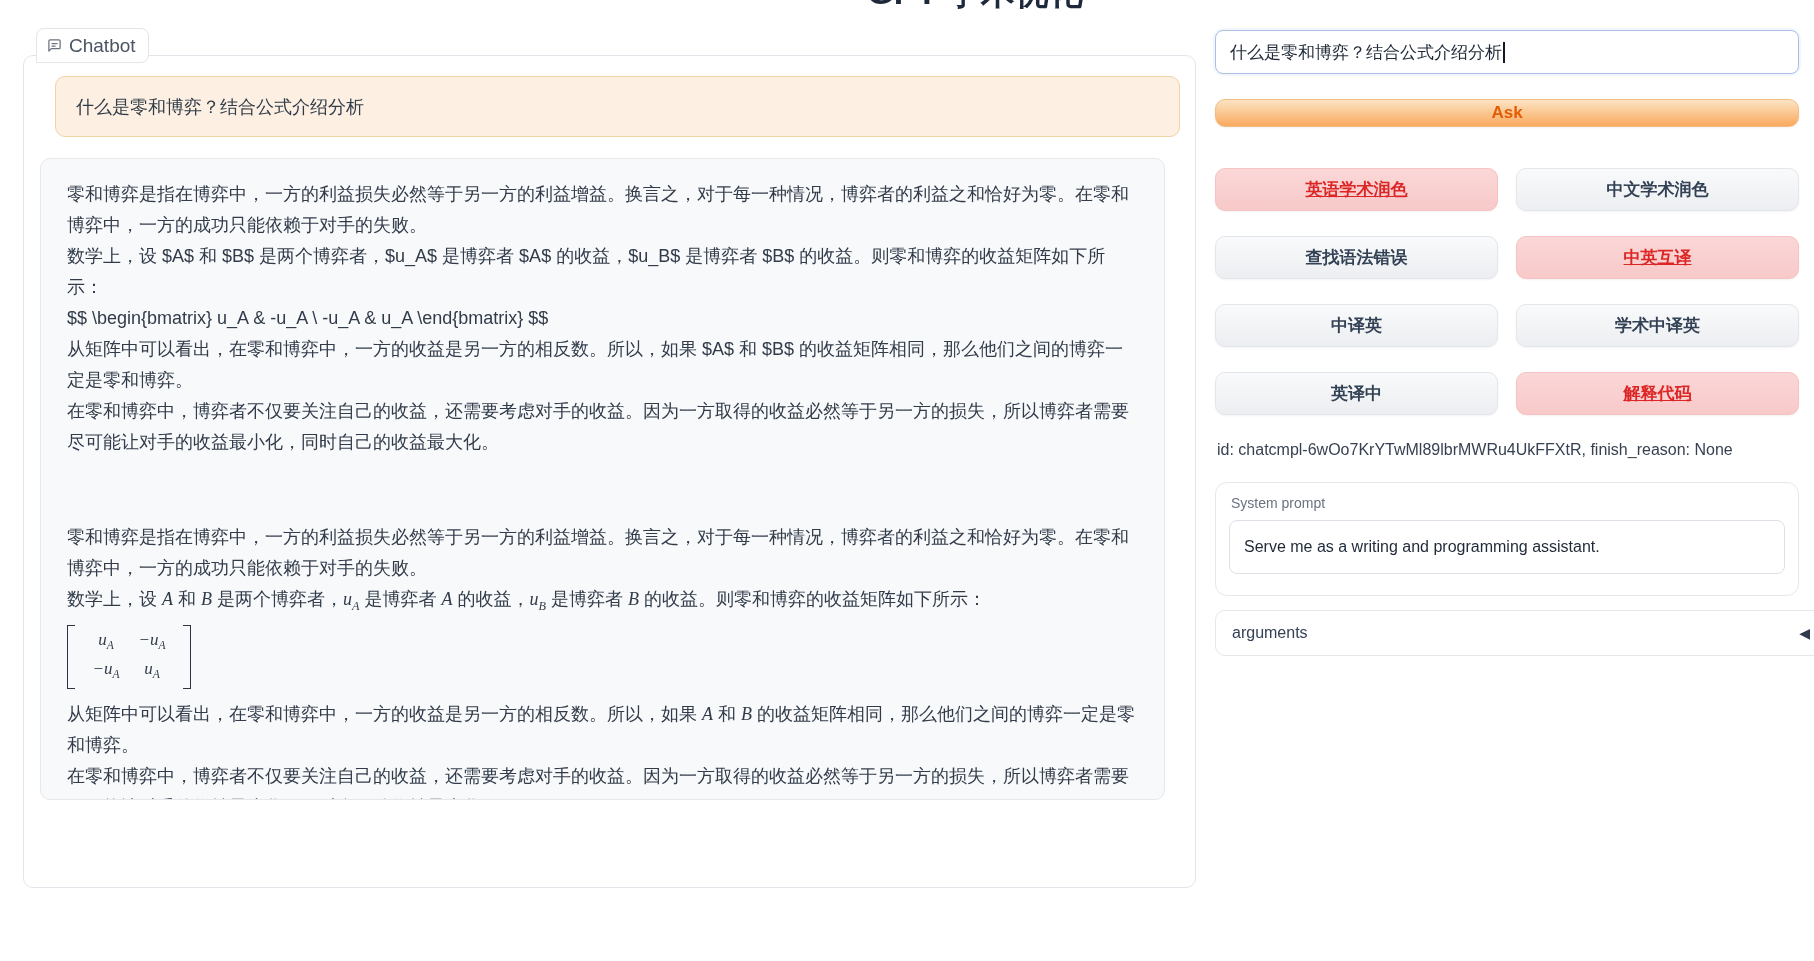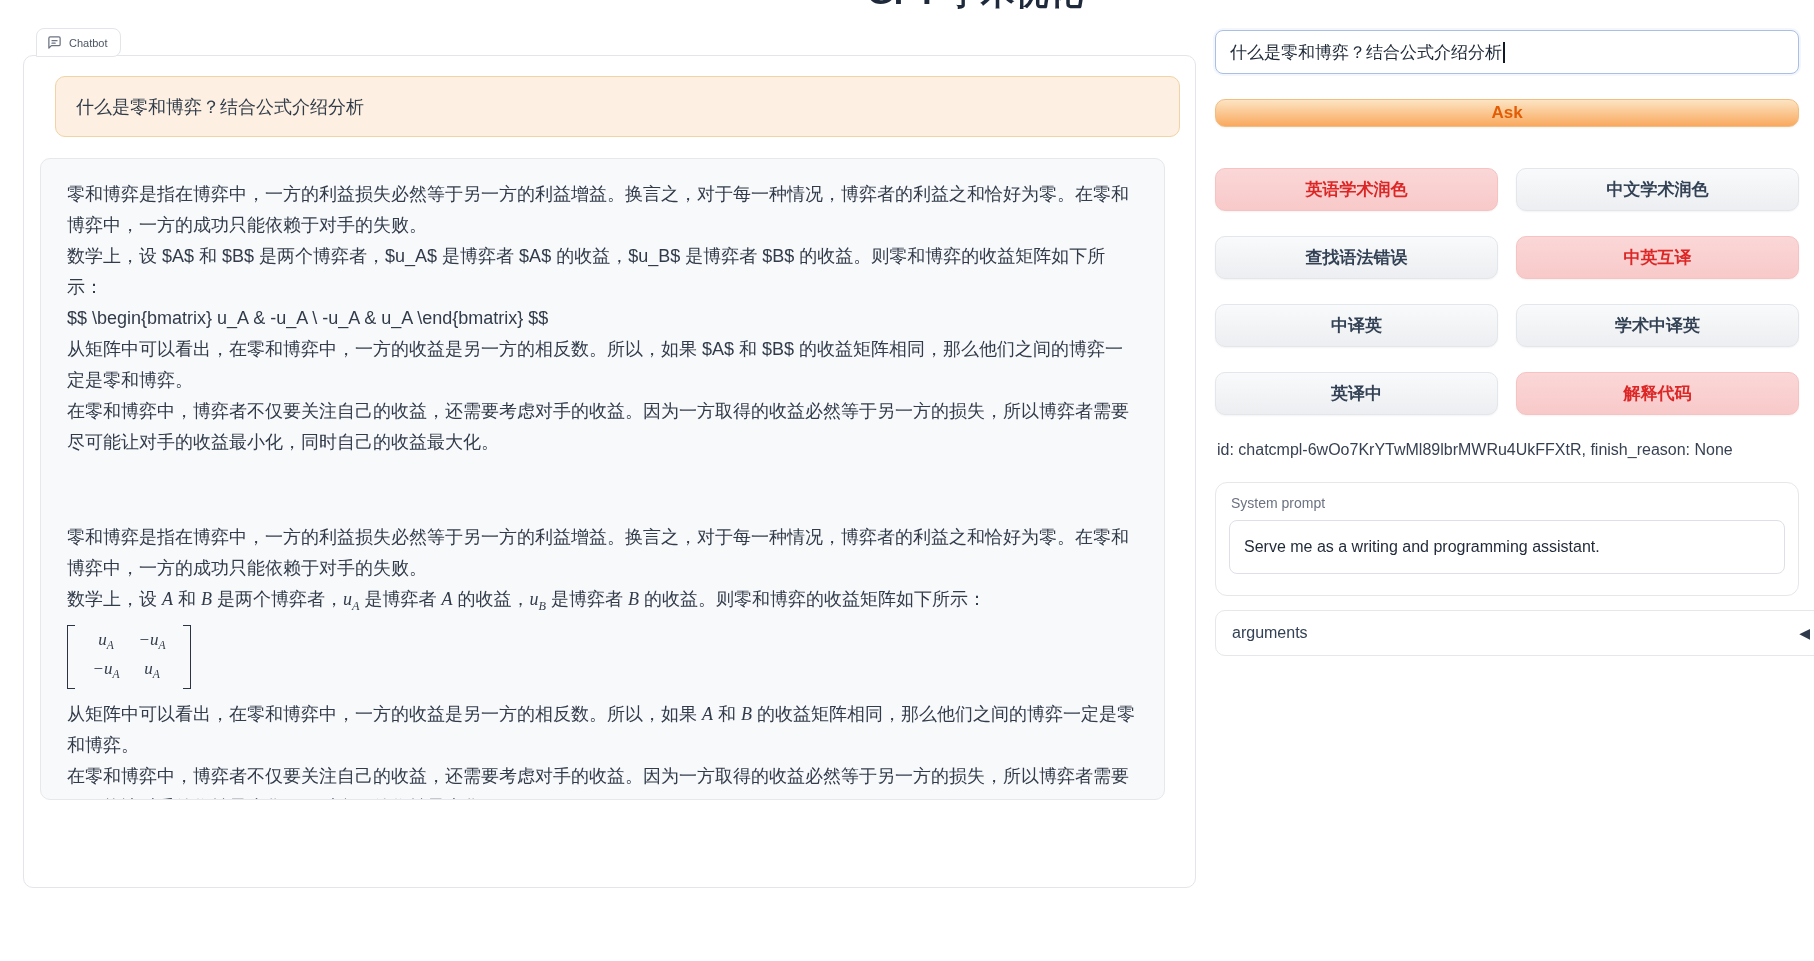--- a/index.html
+++ b/index.html
@@ -16,24 +16,24 @@
     position:absolute; top:-30px; left:975px; transform:translateX(-50%);
     margin:0; font-size:34px; font-weight:700; color:#1e293b; white-space:nowrap;
   }
 
   
   .chat-panel {
     position:absolute; left:23px; top:55px; width:1173px; height:833px;
     background:#fff; border:1px solid #e3e5ea; border-radius:10px;
   }
   .chat-label-tab {
-    position:absolute; top:-28px; left:12px; height:29px;
+    position:absolute; top:-28px; left:12px; height:35px;
     display:flex; align-items:center; gap:7px; padding:0 12px 0 10px;
     background:#fff; border:1px solid #e3e5ea; border-radius:8px 8px 8px 0;
-    color:#4b5563; font-size:11px;
+    color:#4b5563; font-size:19px;
   }
   .chat-label-tab svg { display:block; }
 
   .user-bubble {
     position:absolute; top:20px; right:15px; width:1125px; height:61px;
     background:#fdf0e2; border:1px solid #f1d3a4; border-radius:10px;
     display:flex; align-items:center; padding:0 20px;
     font-size:18px; color:#313b49;
   }
   .bot-bubble {
@@ -79,21 +79,21 @@
     position:absolute; left:1215px; top:168px; width:584px;
     display:grid; grid-template-columns:1fr 1fr; column-gap:18px; row-gap:25px;
   }
   .qbtn {
     height:43px; border-radius:10px;
     display:flex; align-items:center; justify-content:center;
     font-size:17px; font-weight:700; cursor:pointer;
     box-shadow:0 1px 2px rgba(0,0,0,.05);
   }
   .qbtn.gray { background:linear-gradient(180deg,#f9fafb,#eceef1); border:1px solid #e3e6ea; color:#334155; }
-  .qbtn.red  { background:linear-gradient(180deg,#fbd7d7,#f8c9c9); border:1px solid #f6c2c2; color:#dc2626; }
+  .qbtn.red  { background:linear-gradient(180deg,#fbd7d7,#f8c9c9); border:1px solid #f6c2c2; color:#dc2626;text-decoration:underline; }
 
   .meta-line { position:absolute; left:1217px; top:441px; font-size:16px; color:#374151; }
 
   .sys-card {
     position:absolute; left:1215px; top:482px; width:584px; height:114px;
     background:#fff; border:1px solid #e5e7eb; border-radius:12px;
     padding:10px 13px;
   }
   .sys-label { font-size:14px; color:#6b7280; margin:2px 0 9px 2px; }
   .sys-input {

